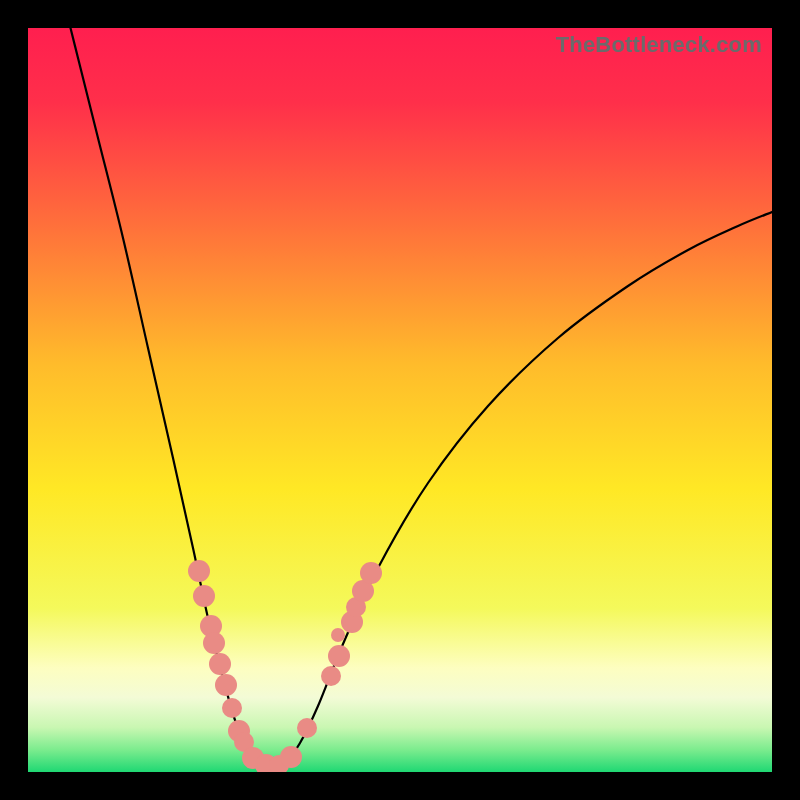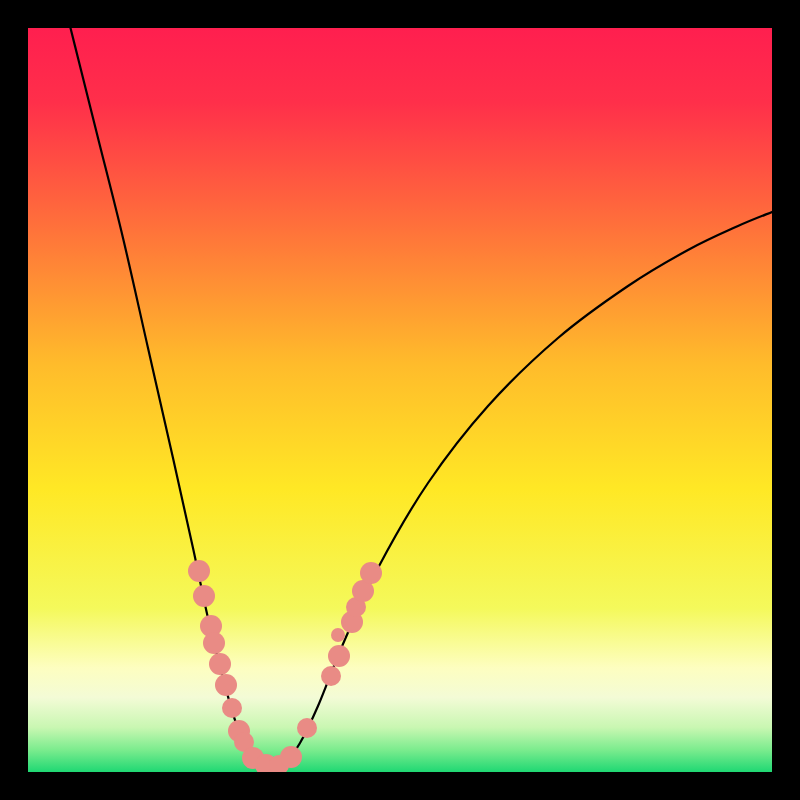--- a/index.html
+++ b/index.html
@@ -68,20 +68,21 @@
             <stop offset="86.00%" stop-color="#fdfec0"></stop>
             <stop offset="90.00%" stop-color="#f3fbd6"></stop>
             <stop offset="94.00%" stop-color="#c9f7b2"></stop>
             <stop offset="97.00%" stop-color="#7cec8e"></stop>
             <stop offset="100.00%" stop-color="#1fd873"></stop>
           </linearGradient>
       </defs>
       <rect x="0" y="0" width="744" height="744" fill="url(#bg-grad)"></rect>
     </svg>
 
+    <div class="watermark">TheBottleneck.com</div>
 
     <svg class="curves" width="744" height="744" viewBox="0 0 744 744" preserveAspectRatio="none">
       <path id="left-curve-path" fill="none" stroke-width="2.2" stroke-linecap="round" stroke-linejoin="round" stroke="#000000" d="M 35 -30 C 37.50 -20.00 44.17 6.67 50 30 C 55.83 53.33 62.50 80.00 70 110 C 77.50 140.00 86.67 175.00 95 210 C 103.33 245.00 111.67 283.33 120 320 C 128.33 356.67 137.50 396.67 145 430 C 152.50 463.33 159.17 493.33 165 520 C 170.83 546.67 175.00 568.33 180 590 C 185.00 611.67 190.33 632.50 195 650 C 199.67 667.50 203.83 683.33 208 695 C 212.17 706.67 216.00 713.67 220 720 C 224.00 726.33 227.83 730.00 232 733 C 236.17 736.00 242.83 737.17 245 738"></path>
       <path id="right-curve-path" fill="none" stroke-width="2.2" stroke-linecap="round" stroke-linejoin="round" stroke="#000000" d="M 245 738 C 247.17 737.17 253.50 736.83 258 733 C 262.50 729.17 266.67 724.17 272 715 C 277.33 705.83 282.83 694.50 290 678 C 297.17 661.50 305.00 639.00 315 616 C 325.00 593.00 335.83 566.83 350 540 C 364.17 513.17 381.67 482.00 400 455 C 418.33 428.00 438.33 402.17 460 378 C 481.67 353.83 506.67 330.00 530 310 C 553.33 290.00 578.33 272.67 600 258 C 621.67 243.33 641.67 232.00 660 222 C 678.33 212.00 696.00 204.33 710 198 C 724.00 191.67 738.33 186.33 744 184"></path>
     </svg>
 
     <div id="dots-layer">
         <div class="dot" style="width: 22px; height: 22px; left: 171px; top: 543px; background: rgb(233, 139, 133);"></div>
         <div class="dot" style="width: 22px; height: 22px; left: 176px; top: 568px; background: rgb(233, 139, 133);"></div>
         <div class="dot" style="width: 22px; height: 22px; left: 183px; top: 598px; background: rgb(233, 139, 133);"></div>

